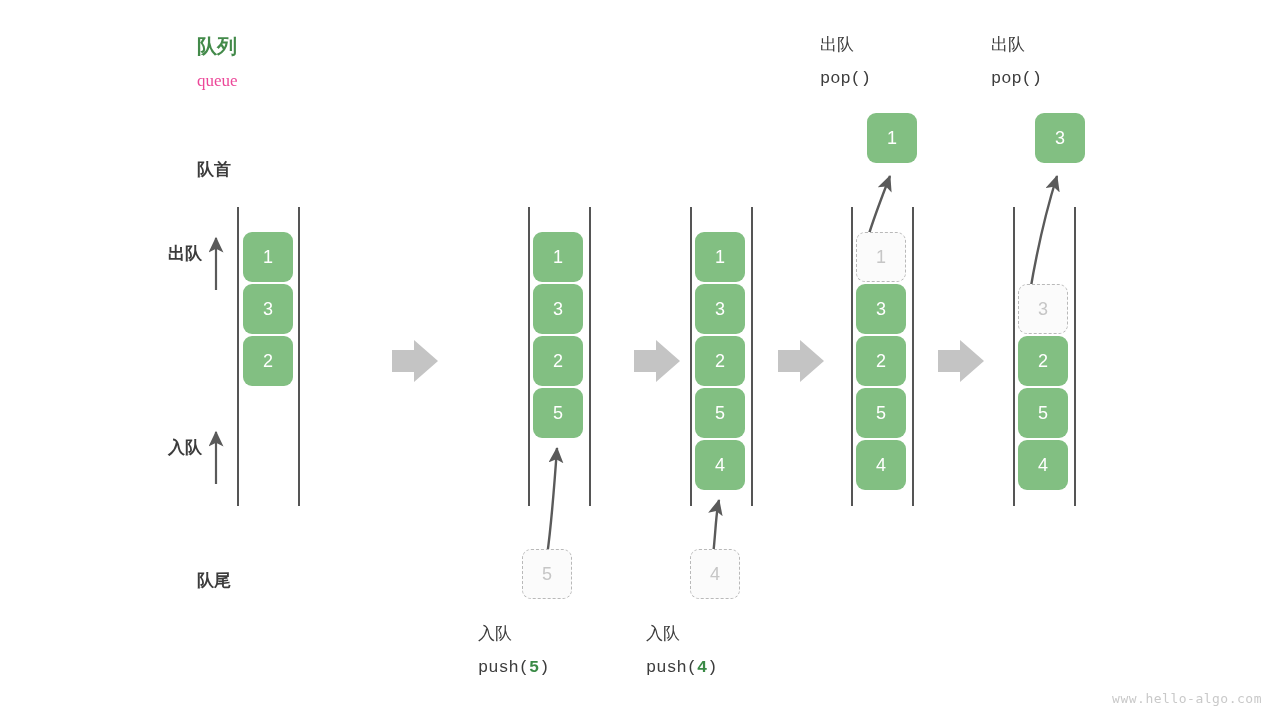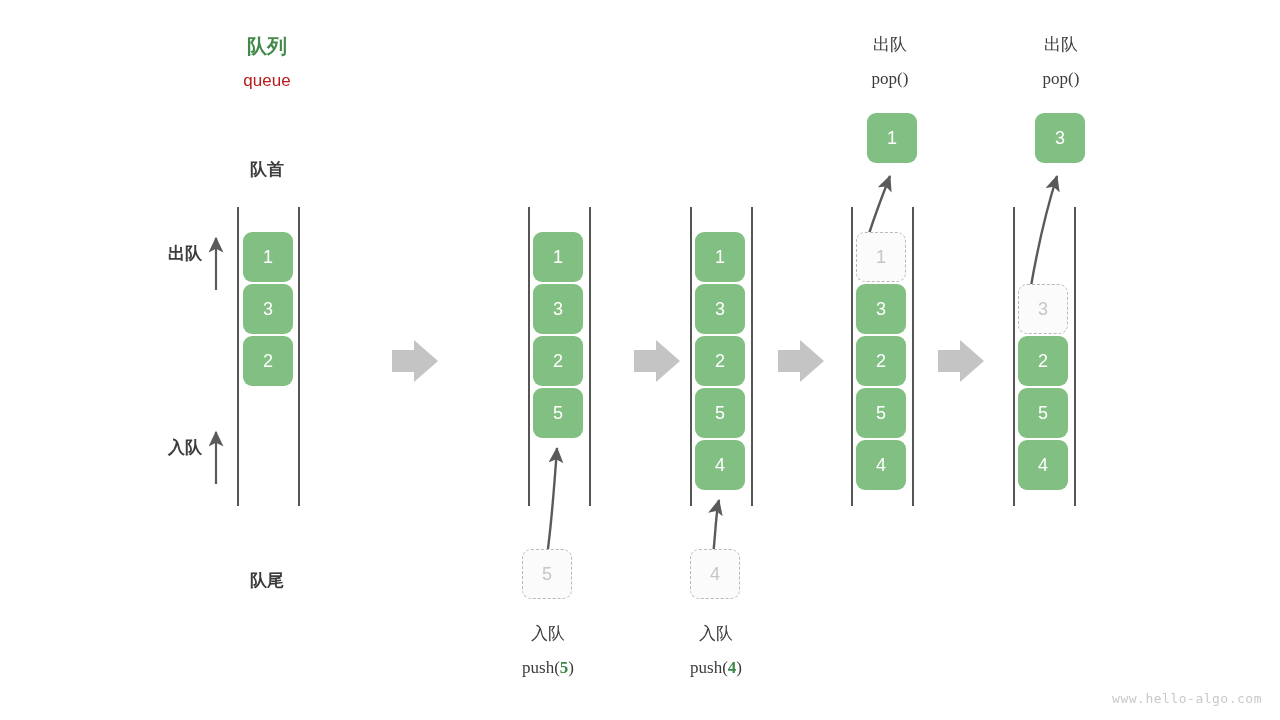--- a/index.html
+++ b/index.html
@@ -18,45 +18,44 @@
   #stage {
     position: absolute;
     left: 0; top: 0;
     width: 1280px;
     height: 720px;
   }
 
   
   .cap {
     position: absolute;
-    text-align: center;
     white-space: pre;
     line-height: 1.0;
   }
   .title-cn {
     font-weight: bold;
     font-size: 20px;
     color: #438a4a;
   }
   .title-en {
-    font-family: Liberation Sans, sans-serif;
-    font-size: 17px;
-    color: #b91c1c;
+    font-family: Liberation Serif, serif;
+    font-size: 17px;
+    color: #ec4899;
   }
   .label-bold {
     font-weight: bold;
     font-size: 17px;
     color: #3c3c3c;
   }
   .op-cn {
     font-size: 17px;
     color: #3c3c3c;
   }
   .op-code {
-    font-family: Liberation Serif, serif;
+    font-family: Liberation Mono, monospace;
     font-size: 17px;
     color: #3c3c3c;
     letter-spacing: 0px;
   }
   .op-code .argnum { color: #3a8a46; font-weight: bold; }
 
   .watermark {
     position: absolute;
     right: 18px;
     bottom: 14px;

